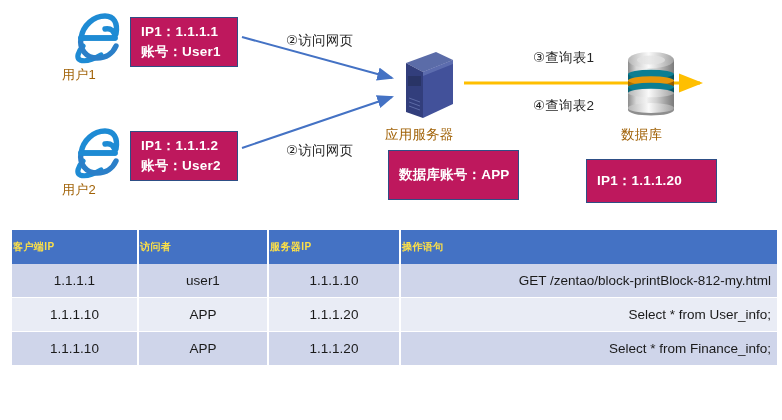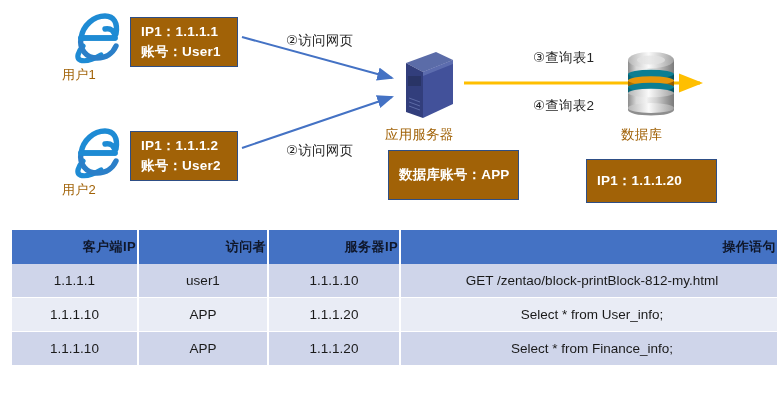--- a/index.html
+++ b/index.html
@@ -21,21 +21,21 @@
   .node-label{
     position:absolute;
     font-size:13px;
     color:#a16207;
     white-space:nowrap;
     letter-spacing:0.2px;
   }
 
   .infobox{
     position:absolute;
-    background:#a16207;
+    background:#be185d;
     border:1px solid #2E4E85;
     color:#ffffff;
     font-size:13.5px;
     line-height:1.45;
     font-weight:bold;
     display:flex;
     flex-direction:column;
     justify-content:center;
     padding:4px 10px;
     box-sizing:border-box;
@@ -55,44 +55,44 @@
   #datatable{
     position:absolute;
     left:12px;top:230px;
     width:765px;
     border-collapse:collapse;
     table-layout:fixed;
     font-size:13px;
   }
   #datatable th{
     background:#4472C4;
-    color:#0f172a;
+    color:#fde047;
     font-weight:bold;
-    font-size:13px;
+    font-size:10px;
     height:32px;
-    text-align:right;
+    text-align:left;
     border-right:2px solid #ffffff;
     letter-spacing:0.4px;
   }
   #datatable th:last-child{border-right:none;}
   #datatable td{
     height:33px;
     border-right:2px solid #ffffff;
     border-bottom:1px solid #ffffff;
     font-size:13.5px;
     color:#1a1a1a;
     padding:0 6px;
     white-space:nowrap;
     overflow:hidden;
   }
   #datatable td:last-child{border-right:none;}
   #datatable tbody tr:nth-child(odd) td{background:#CFD5EA;}
   #datatable tbody tr:nth-child(even) td{background:#E9ECF5;}
   .c-center{text-align:center;}
-  .c-left{text-align:center;padding-left:12px !important;}
+  .c-left{text-align:right;padding-left:12px !important;}
 </style>
 </head>
 <body>
 
 <div id="stage">
 
   <div id="diagram">
 
     <svg class="layer" viewBox="0 0 782 225">
       <defs>

